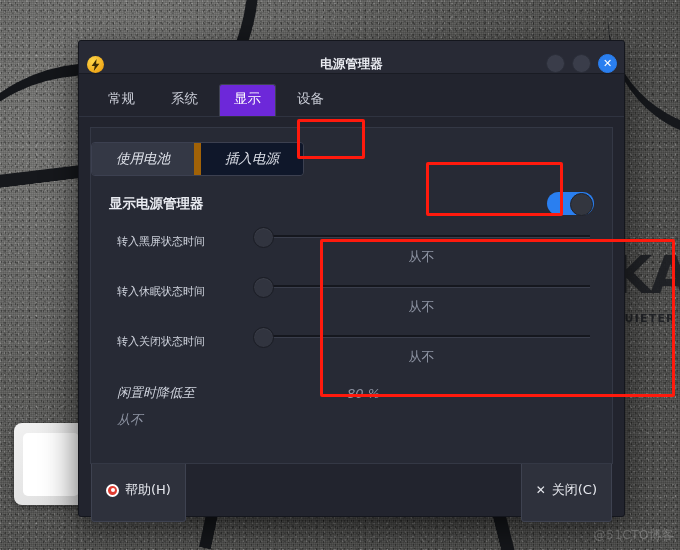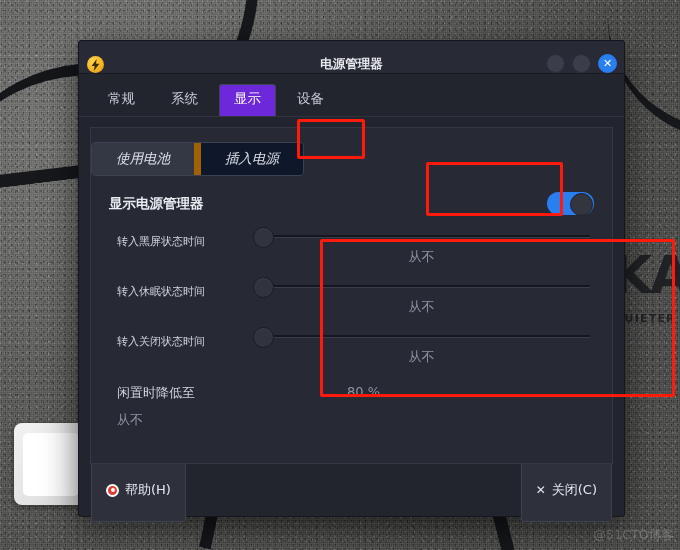--- a/index.html
+++ b/index.html
@@ -303,23 +303,24 @@
     color: #8d93a2;
     margin-top: 1px;
   }
 
   
   #bright-title {
     font-size: 13.5px; font-weight: bold; color: #e9ebf1;
     margin: 12px 0 0 18px;
   }
   .brow {
-    display: flex; align-items: flex-start;
+    display: flex; align-items: center;
     margin: 9px 0 0 0;
     padding-left: 26px;
+    font-style: italic;
   }
   .brow .blabel {
     font-size: 13px; color: #cfd3dd;
     width: 230px;
     white-space: nowrap;
   }
   .brow .bvalue {
     font-size: 13px; color: #8d93a2;
     white-space: nowrap;
   }

